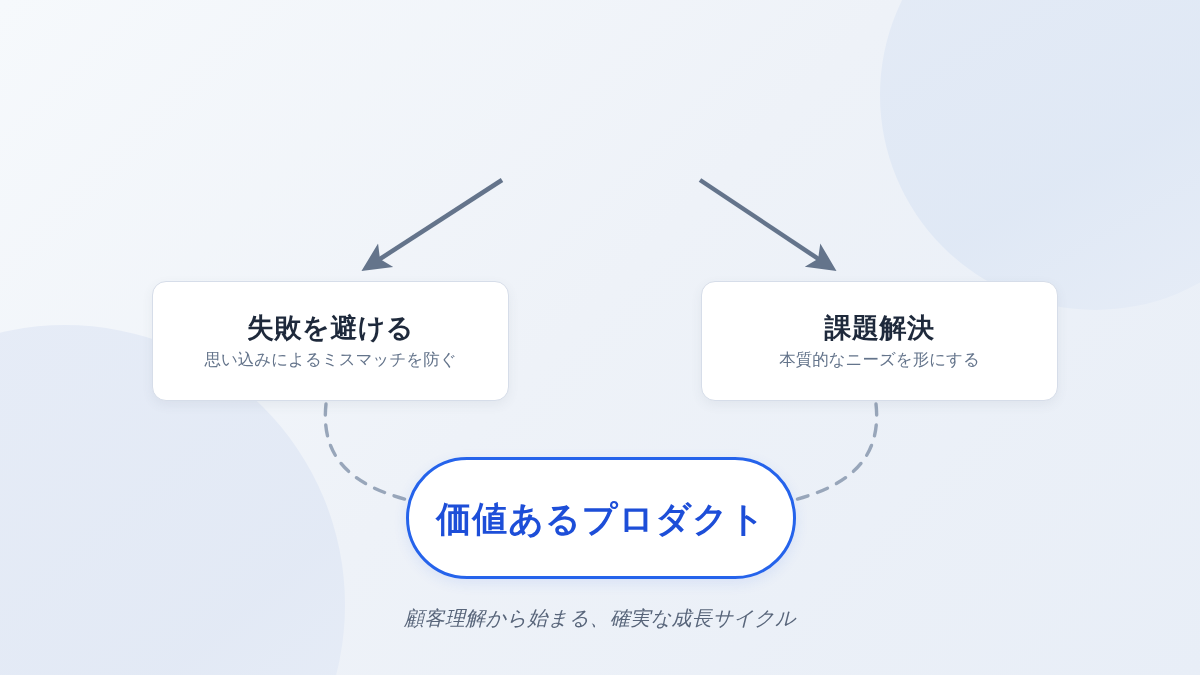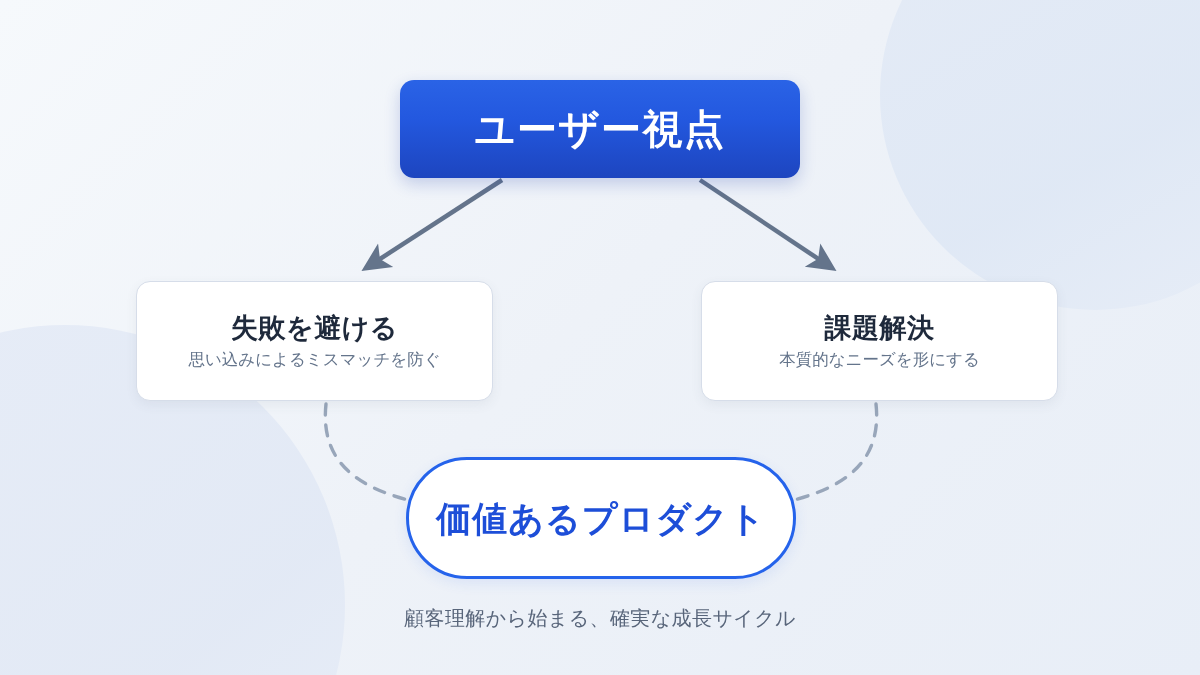--- a/index.html
+++ b/index.html
@@ -82,21 +82,21 @@
   .card {
     width: 357px;
     height: 120px;
     top: 281px;
     border-radius: 14px;
     background: #ffffff;
     border: 1.5px solid #d6dde9;
     box-shadow: 0 4px 12px rgba(71, 85, 105, .07);
     gap: 9px;
   }
-  #node-left  { left: 136px; }
+  #node-left  { left: 152px; }
   #node-right { left: 701px; }
 
   .card .title {
     color: #1e293b;
     font-size: 27px;
     font-weight: 700;
     line-height: 1;
     letter-spacing: .5px;
   }
   .card .subtitle {
@@ -131,20 +131,21 @@
     top: 605px;
     width: 1200px;
     text-align: center;
     color: #566versions;
   }
   #caption {
     color: #58657a;
     font-size: 20px;
     font-weight: 400;
     letter-spacing: .4px;
+    font-style: italic;
   }
 </style>
 </head>
 <body>
 
 <div id="stage">
 
   <div class="blob blob-tr"></div>
   <div class="blob blob-bl"></div>
 
@@ -157,23 +158,20 @@
 
     <line x1="502" y1="180" x2="366" y2="268" stroke="#64748b" stroke-width="4.5" stroke-linecap="butt" marker-end="url(#arrowhead)"></line>
 
     <line x1="700" y1="180" x2="832" y2="268" stroke="#64748b" stroke-width="4.5" stroke-linecap="butt" marker-end="url(#arrowhead)"></line>
 
     <path d="M 326 404 C 320 460, 355 486, 408 500" fill="none" stroke="#98a6ba" stroke-width="3.4" stroke-dasharray="11 10" stroke-linecap="round"></path>
 
     <path d="M 876 404 C 882 460, 847 486, 794 500" fill="none" stroke="#98a6ba" stroke-width="3.4" stroke-dasharray="11 10" stroke-linecap="round"></path>
   </svg>
 
-  <div class="node" id="node-top">
-    <span class="title">ユーザー視点</span>
-  </div>
 
   <div class="node card" id="node-left">
     <span class="title">失敗を避ける</span>
     <span class="subtitle">思い込みによるミスマッチを防ぐ</span>
   </div>
 
   <div class="node" id="node-pill">
     <span class="title">価値あるプロダクト</span>
   </div>
 

